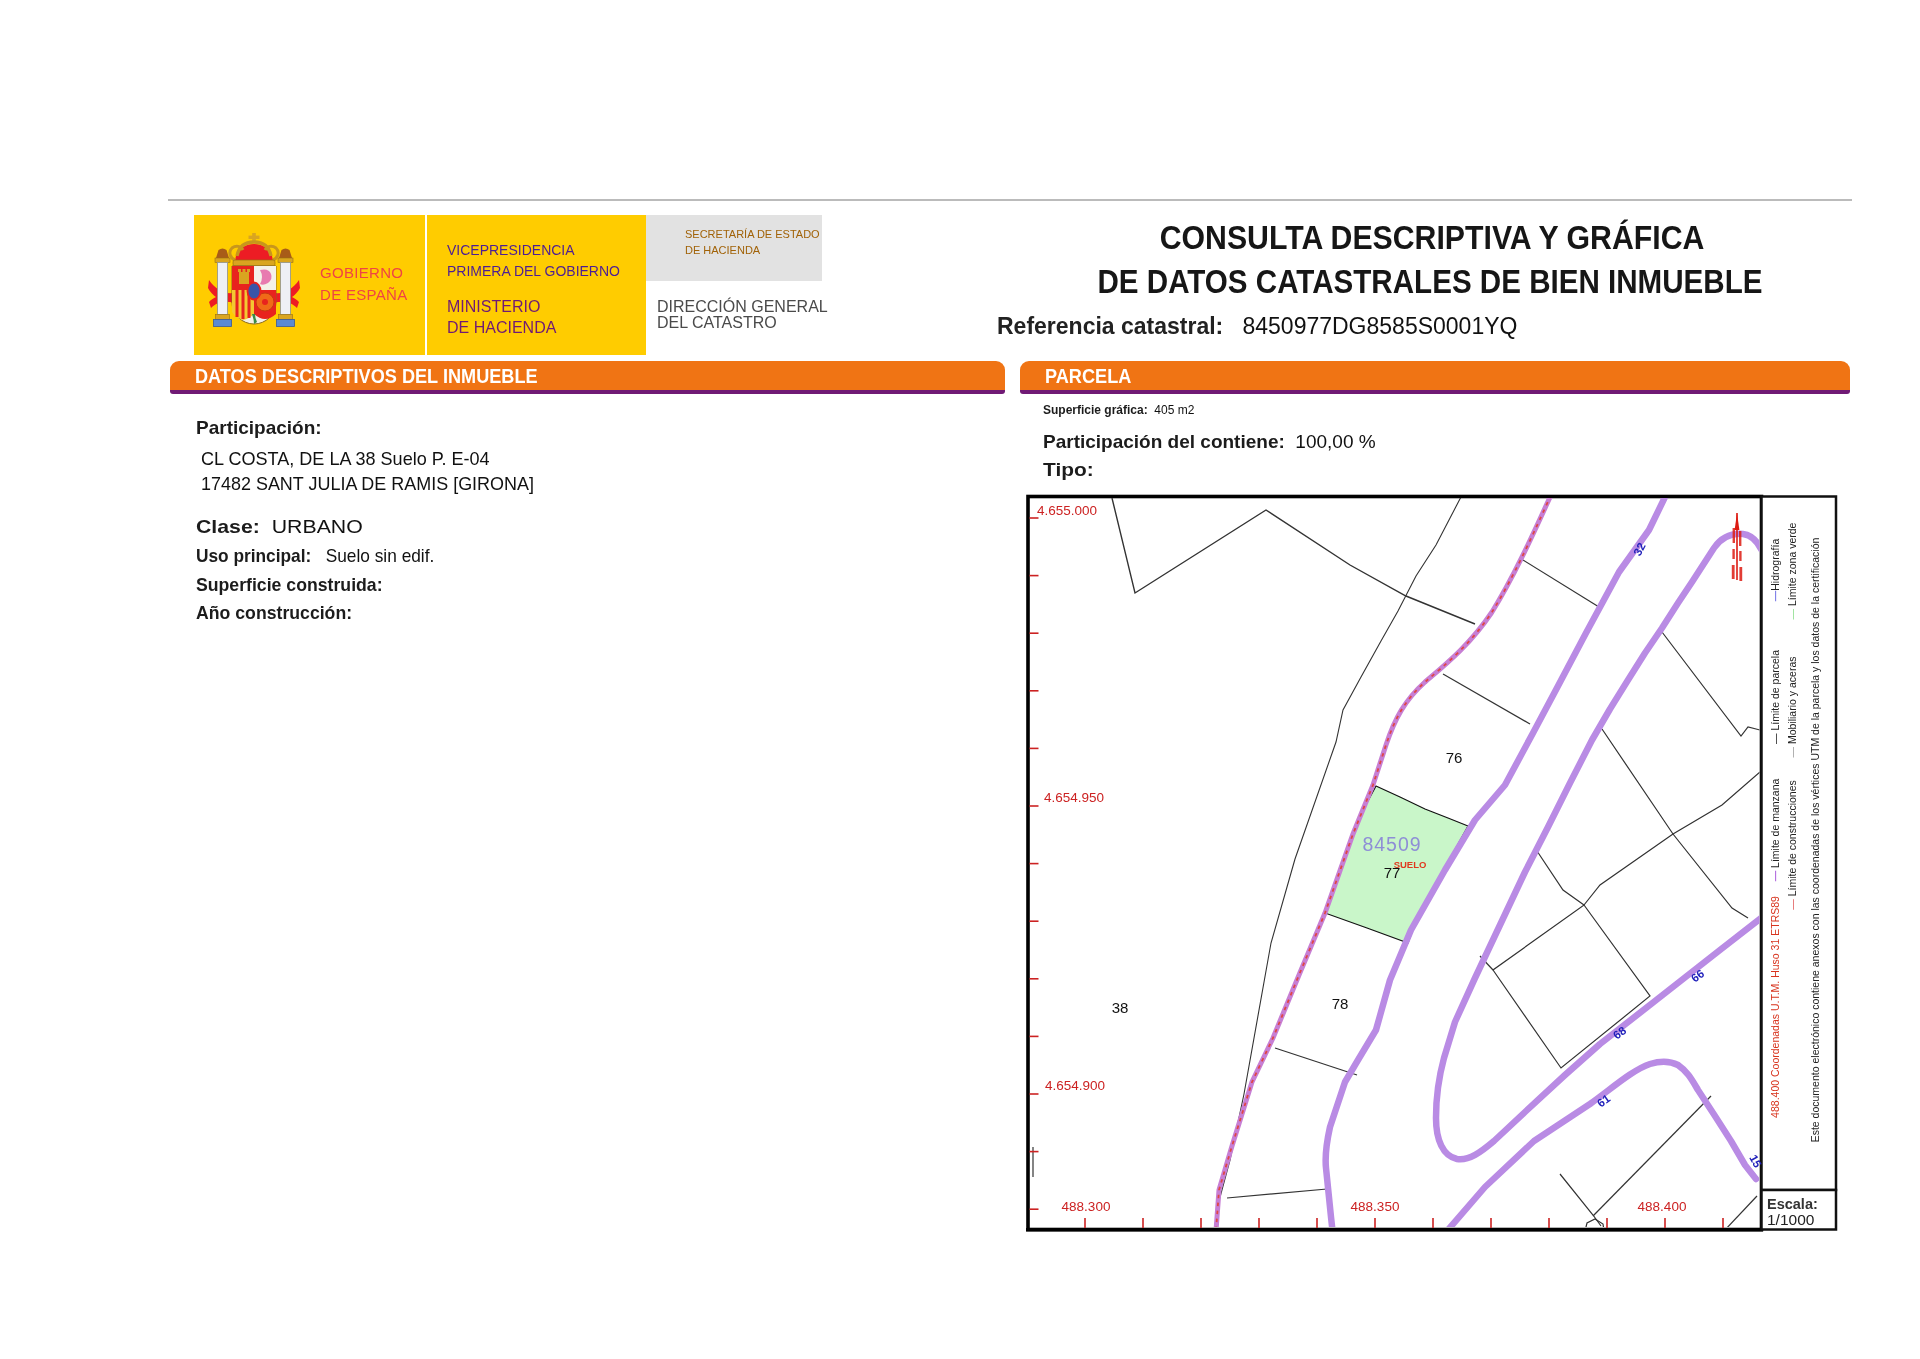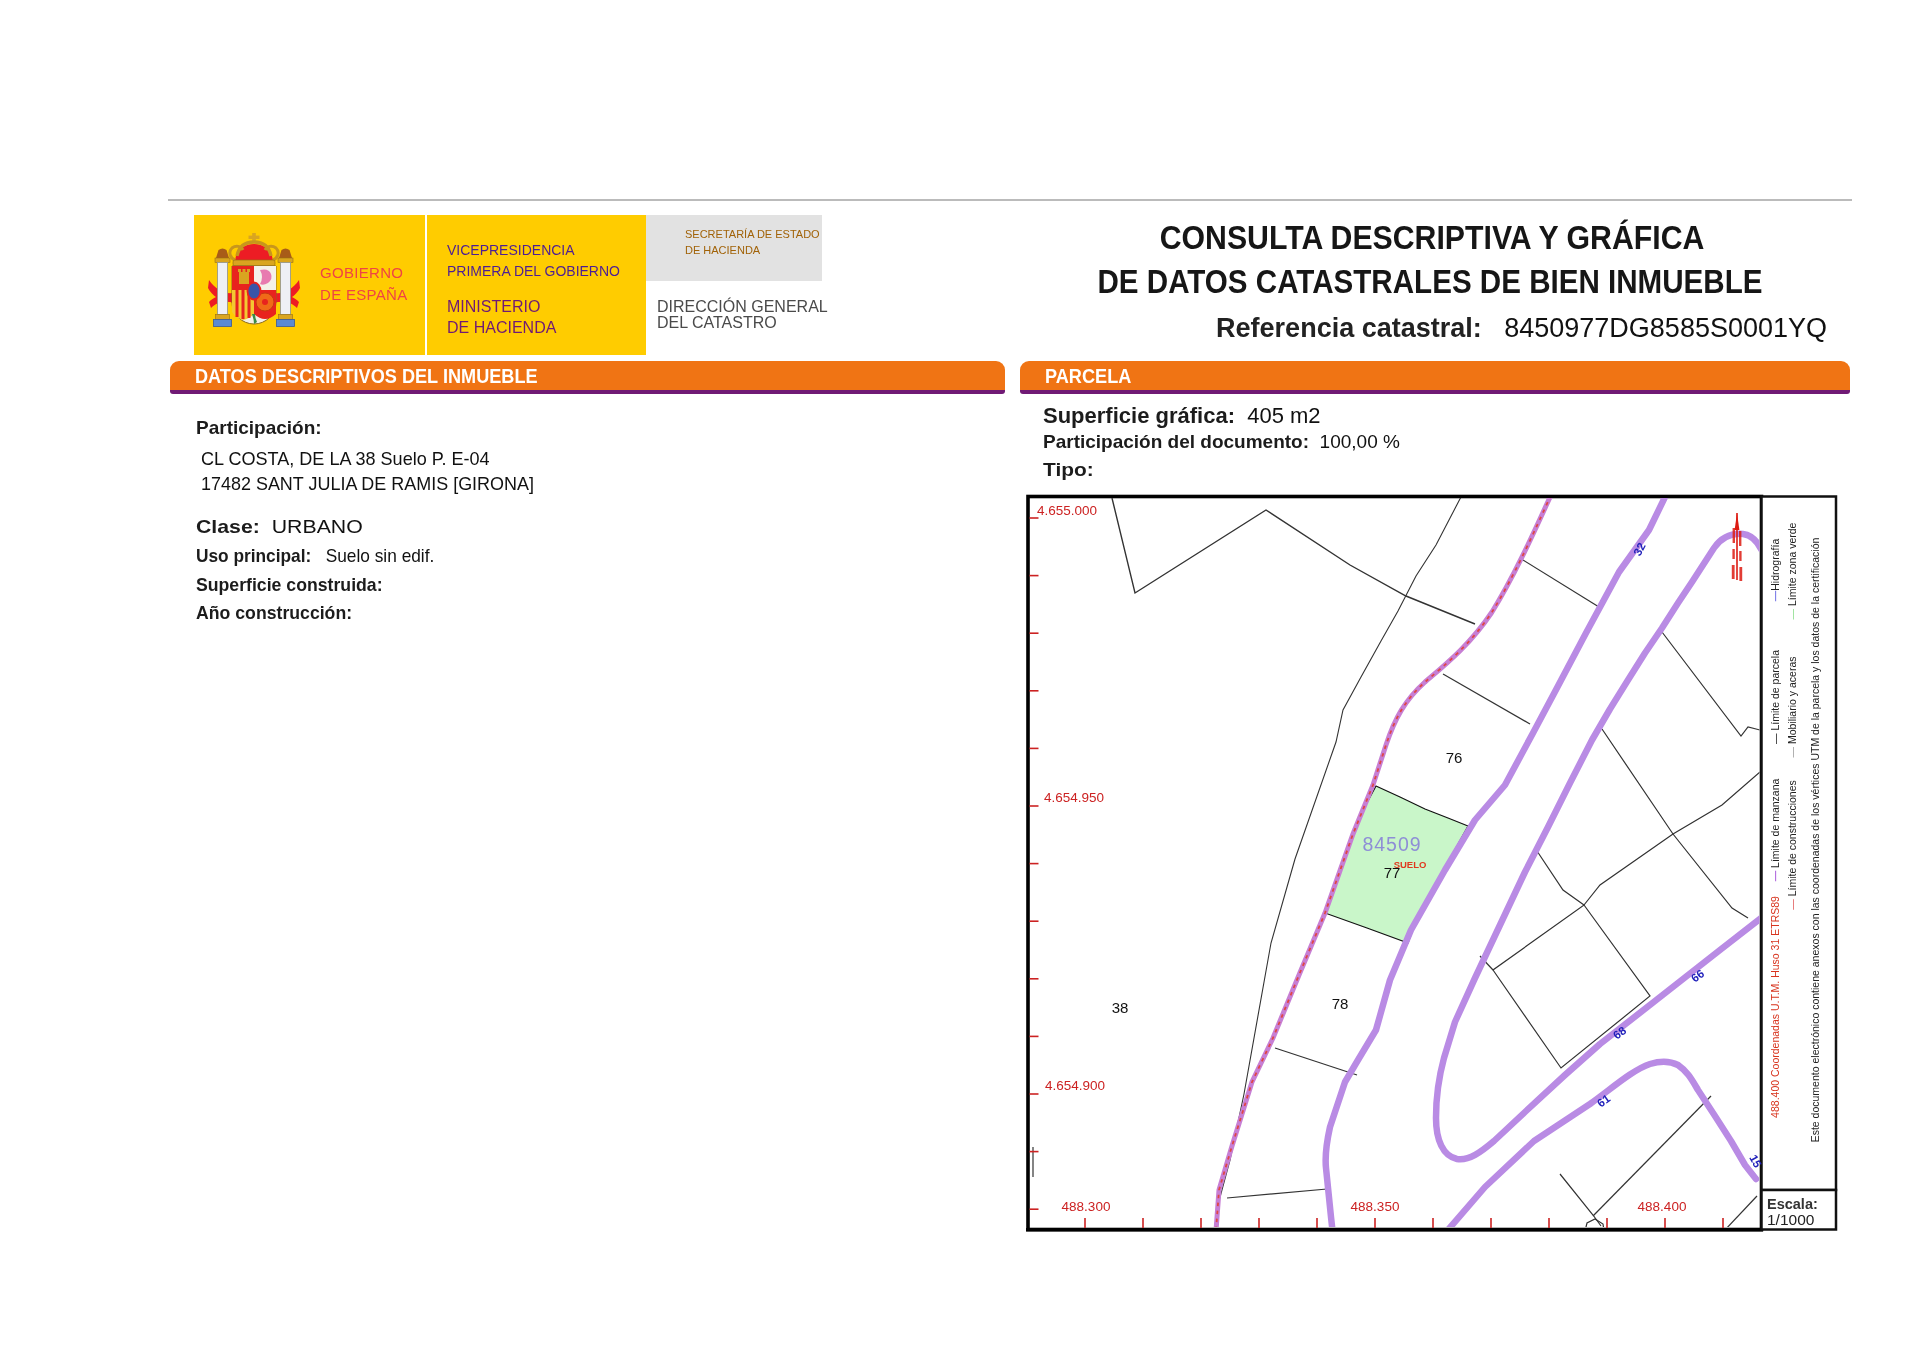--- a/index.html
+++ b/index.html
@@ -62,35 +62,35 @@
 </svg>
 
 <div class="abs" style="left:320px;top:262px;font-size:15px;line-height:22px;color:#ef4444;letter-spacing:.3px">GOBIERNO<br>DE ESPAÑA</div>
 <div class="abs" style="left:447px;top:240px;font-size:14px;line-height:21px;color:#4c1d95">VICEPRESIDENCIA<br>PRIMERA DEL GOBIERNO</div>
 <div class="abs" style="left:447px;top:296px;font-size:16px;line-height:21px;color:#701a75">MINISTERIO<br>DE HACIENDA</div>
 <div class="abs" style="left:685px;top:226px;font-size:11px;line-height:16px;color:#a16207">SECRETARÍA DE ESTADO<br>DE HACIENDA</div>
 <div class="abs" style="left:657px;top:299px;font-size:16px;line-height:16px;color:#4a4a4a">DIRECCIÓN GENERAL<br>DEL CATASTRO</div>
 
 <div class="abs" style="left:1017px;top:218px;width:830px;text-align:center;font-size:34px;font-weight:bold;color:#161616;transform:scaleX(.89)">CONSULTA DESCRIPTIVA Y GRÁFICA</div>
 <div class="abs" style="left:1015px;top:262px;width:830px;text-align:center;font-size:34px;font-weight:bold;color:#161616;transform:scaleX(.87)">DE DATOS CATASTRALES DE BIEN INMUEBLE</div>
-<div class="abs" style="left:997px;top:313px;width:830px;text-align:right;font-size:27px;color:#111"><span class="b" style="color:#222">Referencia catastral:</span>&nbsp;&nbsp; 8450977DG8585S0001YQ</div>
+<div class="abs" style="left:997px;top:313px;width:830px;text-align:left;font-size:23px;color:#111"><span class="b" style="color:#222">Referencia catastral:</span>&nbsp;&nbsp; 8450977DG8585S0001YQ</div>
 
 <div class="bar" style="left:170px;top:361px;width:810px"><span>DATOS DESCRIPTIVOS DEL INMUEBLE</span></div>
 <div class="bar" style="left:1020px;top:361px;width:805px"><span>PARCELA</span></div>
 
 <div class="abs" style="left:196px;top:417px;font-size:19px;color:#1c1c1c;font-weight:bold">Participación:</div>
 <div class="abs" style="left:201px;top:448px;font-size:19px;color:#111;transform:scaleX(.95);transform-origin:0 0">CL COSTA, DE LA 38 Suelo P. E-04</div>
 <div class="abs" style="left:201px;top:473px;font-size:19px;color:#111;transform:scaleX(.945);transform-origin:0 0">17482 SANT JULIA DE RAMIS [GIRONA]</div>
 <div class="abs" style="left:196px;top:516px;font-size:19px;color:#111;transform:scaleX(1.12);transform-origin:0 0"><span class="b" style="color:#1c1c1c">Clase:</span>&nbsp; URBANO</div>
 <div class="abs" style="left:196px;top:545px;font-size:19px;color:#111;transform:scaleX(.91);transform-origin:0 0"><span class="b" style="color:#1c1c1c">Uso principal:</span>&nbsp;&nbsp; Suelo sin edif.</div>
 <div class="abs b" style="left:196px;top:574px;font-size:19px;color:#1c1c1c;transform:scaleX(.93);transform-origin:0 0">Superficie construida:</div>
 <div class="abs b" style="left:196px;top:602px;font-size:19px;color:#1c1c1c;transform:scaleX(.93);transform-origin:0 0">Año construcción:</div>
 
-<div class="abs" style="left:1043px;top:403px;font-size:22px;color:#111"><span class="b" style="color:#1c1c1c">Superficie gráfica:</span>&nbsp; 405 m2</div>
-<div class="abs" style="left:1043px;top:431px;font-size:19px;color:#111"><span class="b" style="color:#1c1c1c">Participación del documento:</span>&nbsp; 100,00 %</div>
+<div class="abs" style="left:1043px;top:403px;font-size:12px;color:#111"><span class="b" style="color:#1c1c1c">Superficie gráfica:</span>&nbsp; 405 m2</div>
+<div class="abs" style="left:1043px;top:431px;font-size:19px;color:#111"><span class="b" style="color:#1c1c1c">Participación del contiene:</span>&nbsp; 100,00 %</div>
 <div class="abs b" style="left:1043px;top:459px;font-size:19px;color:#1c1c1c;transform:scaleX(1.1);transform-origin:0 0">Tipo:</div>
 
 <svg class="abs" style="left:1020px;top:490px" width="840" height="750" viewBox="0 0 840 750">
 <defs>
       <clipPath id="mapclip">
         <rect x="9.5" y="8" width="730" height="729"></rect>
       </clipPath>
     </defs>
 
 <rect x="8" y="6.5" width="733.5" height="733" fill="#fff" stroke="#000" stroke-width="3.6"></rect>

